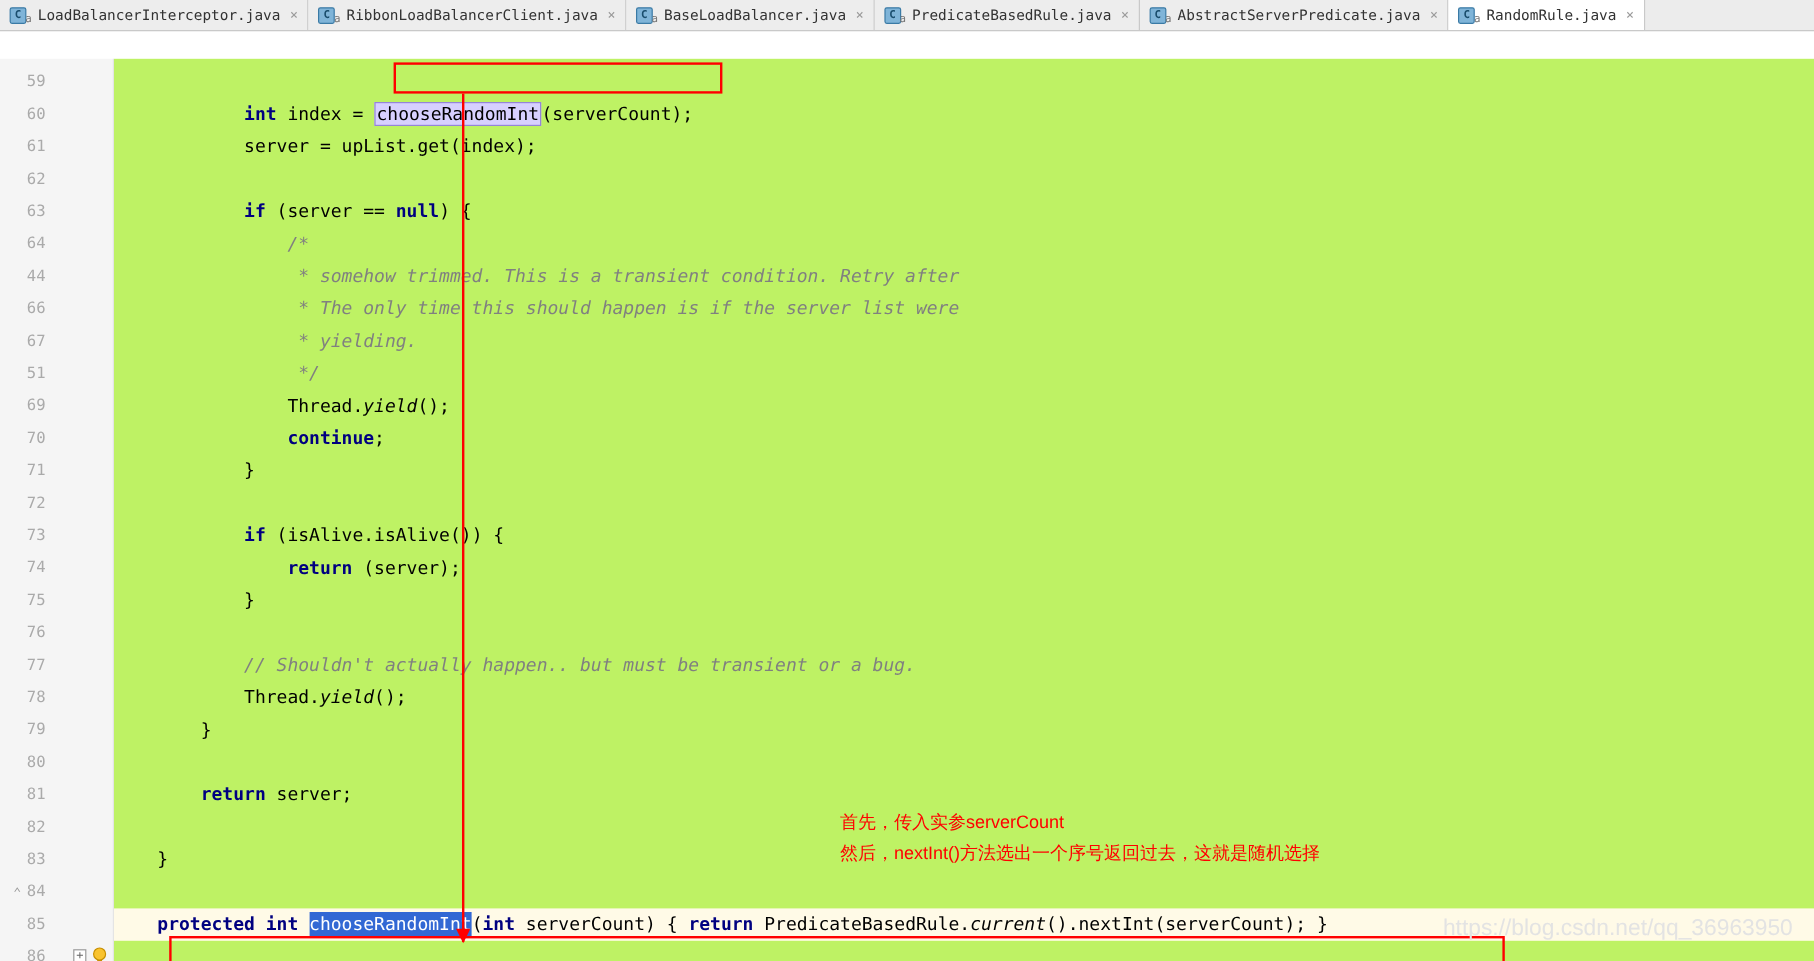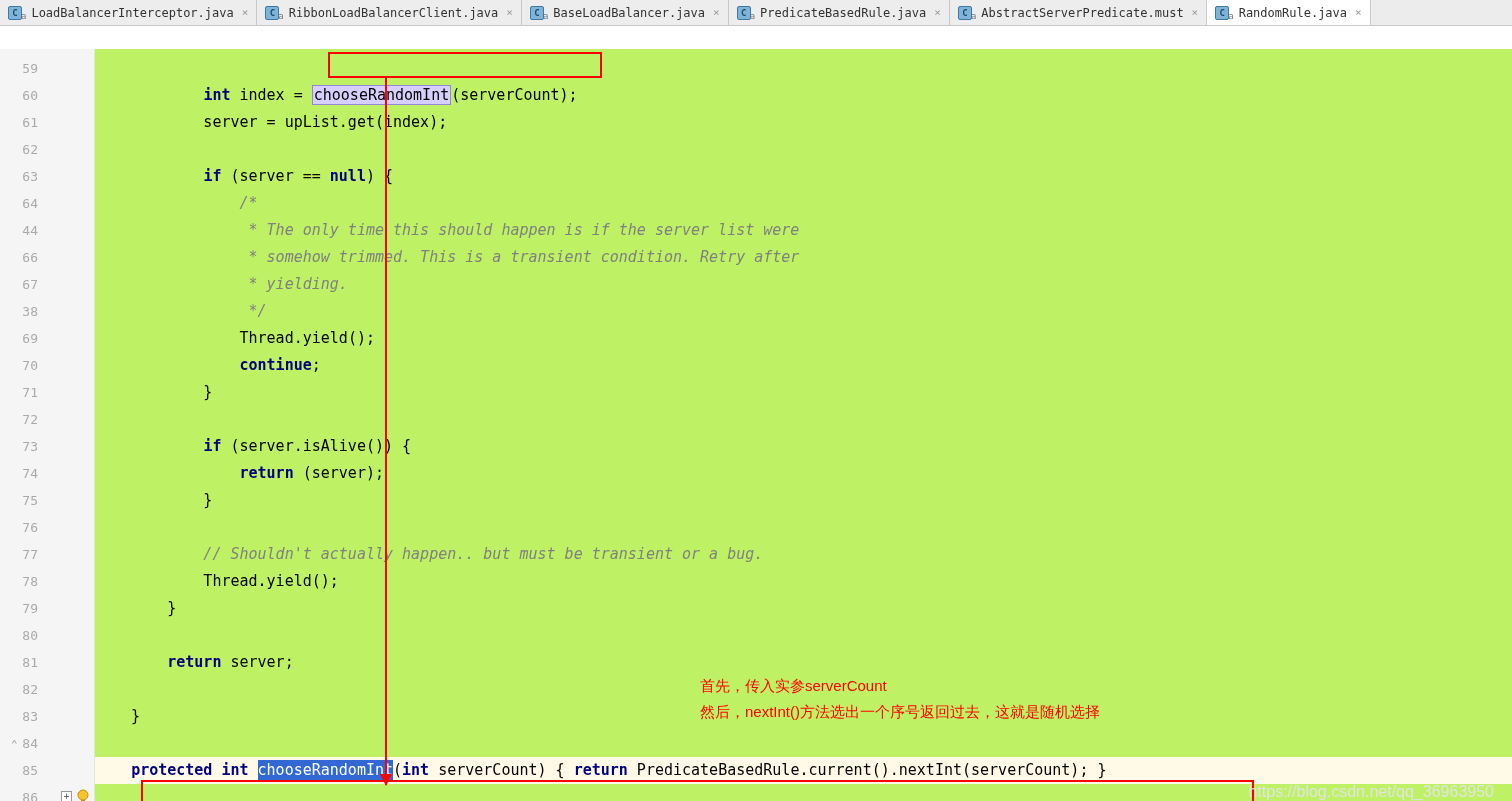--- a/index.html
+++ b/index.html
@@ -114,21 +114,21 @@
     }
     .code-line {
       height: 27px;
       line-height: 27px;
       white-space: pre;
       position: relative;
     }
     .code-line.hl { background: #fffae7; }
     .kw { color: #000080; font-weight: bold; }
     .cm { color: #808080; font-style: italic; }
-    .it { }
+    .it { font-style: italic; }
     .highlight-box {
       background: #d7d0ff;
       border: 1px solid #9584d9;
       padding: 0 1px;
     }
     .sel-blue { background: #3268d4; color: #fff; padding: 1px 0; }
     .red-box1 {
       position: absolute;
       border: 2px solid #ff0000;
       left: 233px;
@@ -167,23 +167,23 @@
     .annotation {
       position: absolute;
       color: #ff0000;
       font-size: 15px;
       font-family: "Microsoft YaHei", sans-serif;
       line-height: 26px;
     }
     .watermark {
       position: absolute;
       right: 18px;
-      bottom: 0;
+      bottom: 16px;
       color: #e3e3e3;
-      font-size: 16px;
+      font-size: 19px;
       font-family: sans-serif;
     }
     .caret-mark {
       position: absolute;
       left: 11px;
       top: 50%;
       transform: translateY(-50%);
       color: #999;
       font-size: 11px;
     }
@@ -212,21 +212,21 @@
   </div>
   <div class="tab">
     <span class="tab-icon"></span>
       <span class="tab-small-a">a</span>
     <span>PredicateBasedRule.java</span>
     <span class="close-x">×</span>
   </div>
   <div class="tab">
     <span class="tab-icon"></span>
       <span class="tab-small-a">a</span>
-    <span>AbstractServerPredicate.must</span>
+    <span>AbstractServerPredicate.java</span>
     <span class="close-x">×</span>
   </div>
   <div class="tab active">
     <span class="tab-icon"></span>
       <span class="tab-small-a">a</span>
     <span>RandomRule.java</span>
     <span class="close-x">×</span>
   </div>
 </div>
 
@@ -234,21 +234,21 @@
   <div class="gutter">
     <div class="gutter-line">59</div>
     <div class="gutter-line">60</div>
     <div class="gutter-line">61</div>
     <div class="gutter-line">62</div>
     <div class="gutter-line">63</div>
     <div class="gutter-line">64</div>
     <div class="gutter-line">44</div>
     <div class="gutter-line">66</div>
     <div class="gutter-line">67</div>
-    <div class="gutter-line">38</div>
+    <div class="gutter-line">51</div>
     <div class="gutter-line">69</div>
     <div class="gutter-line">70</div>
     <div class="gutter-line">71</div>
     <div class="gutter-line">72</div>
     <div class="gutter-line">73</div>
     <div class="gutter-line">74</div>
     <div class="gutter-line">75</div>
     <div class="gutter-line">76</div>
     <div class="gutter-line">77</div>
     <div class="gutter-line">78</div>
@@ -269,29 +269,29 @@
     <div class="gutter-line">89</div>
   </div>
 
   <div class="code-area">
     <div class="code-line"></div>
     <div class="code-line"><span>            </span><span class="kw">int</span><span> index = </span><span class="highlight-box">chooseRandomInt</span><span>(serverCount);</span></div>
     <div class="code-line"><span>            server = upList.get(index);</span></div>
     <div class="code-line"></div>
     <div class="code-line"><span>            </span><span class="kw">if</span><span> (server == </span><span class="kw">null</span><span>) {</span></div>
     <div class="code-line"><span class="cm">                /*</span></div>
+    <div class="code-line"><span class="cm">                 * somehow trimmed. This is a transient condition. Retry after</span></div>
     <div class="code-line"><span class="cm">                 * The only time this should happen is if the server list were</span></div>
-    <div class="code-line"><span class="cm">                 * somehow trimmed. This is a transient condition. Retry after</span></div>
     <div class="code-line"><span class="cm">                 * yielding.</span></div>
     <div class="code-line"><span class="cm">                 */</span></div>
     <div class="code-line"><span>                Thread.</span><span class="it">yield</span><span>();</span></div>
     <div class="code-line"><span>                </span><span class="kw">continue</span><span>;</span></div>
     <div class="code-line"><span>            }</span></div>
     <div class="code-line"></div>
-    <div class="code-line"><span>            </span><span class="kw">if</span><span> (server.isAlive()) {</span></div>
+    <div class="code-line"><span>            </span><span class="kw">if</span><span> (isAlive.isAlive()) {</span></div>
     <div class="code-line"><span>                </span><span class="kw">return</span><span> (server);</span></div>
     <div class="code-line"><span>            }</span></div>
     <div class="code-line"></div>
     <div class="code-line"><span class="cm">            // Shouldn't actually happen.. but must be transient or a bug.</span></div>
     <div class="code-line"><span>            Thread.</span><span class="it">yield</span><span>();</span></div>
     <div class="code-line"><span>        }</span></div>
     <div class="code-line"></div>
     <div class="code-line"><span>        </span><span class="kw">return</span><span> server;</span></div>
     <div class="code-line"></div>
     <div class="code-line"><span>    }</span></div>

